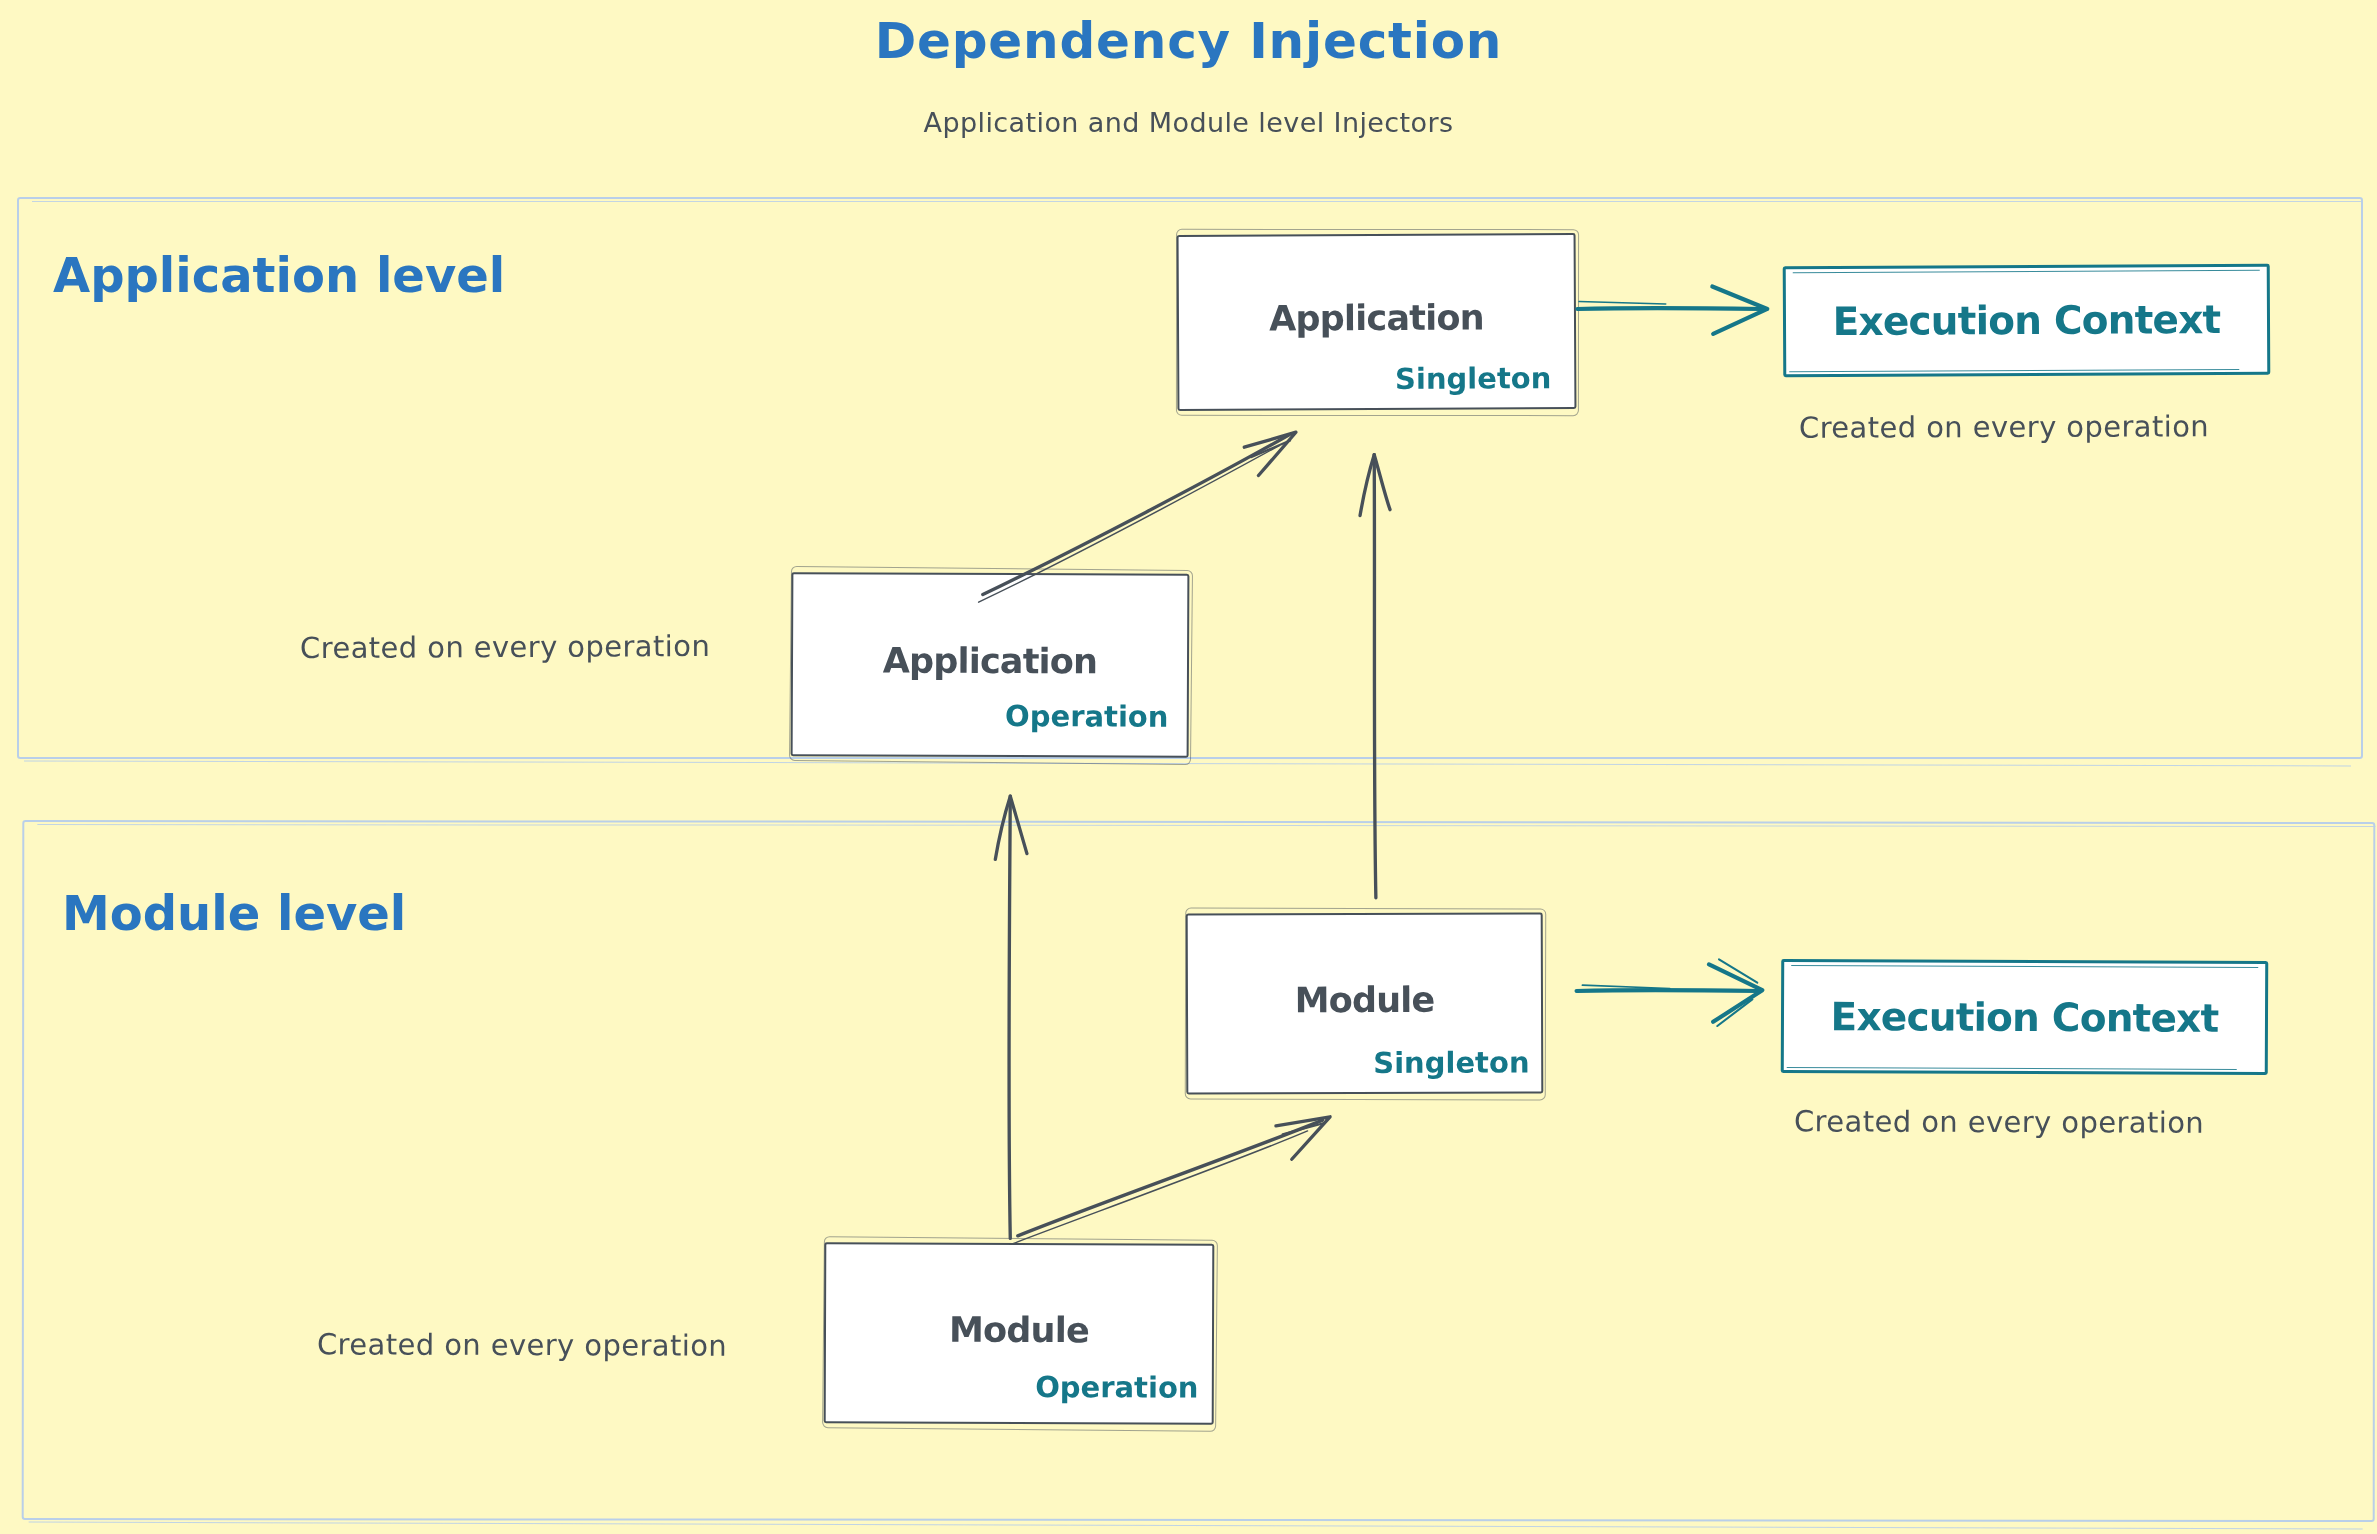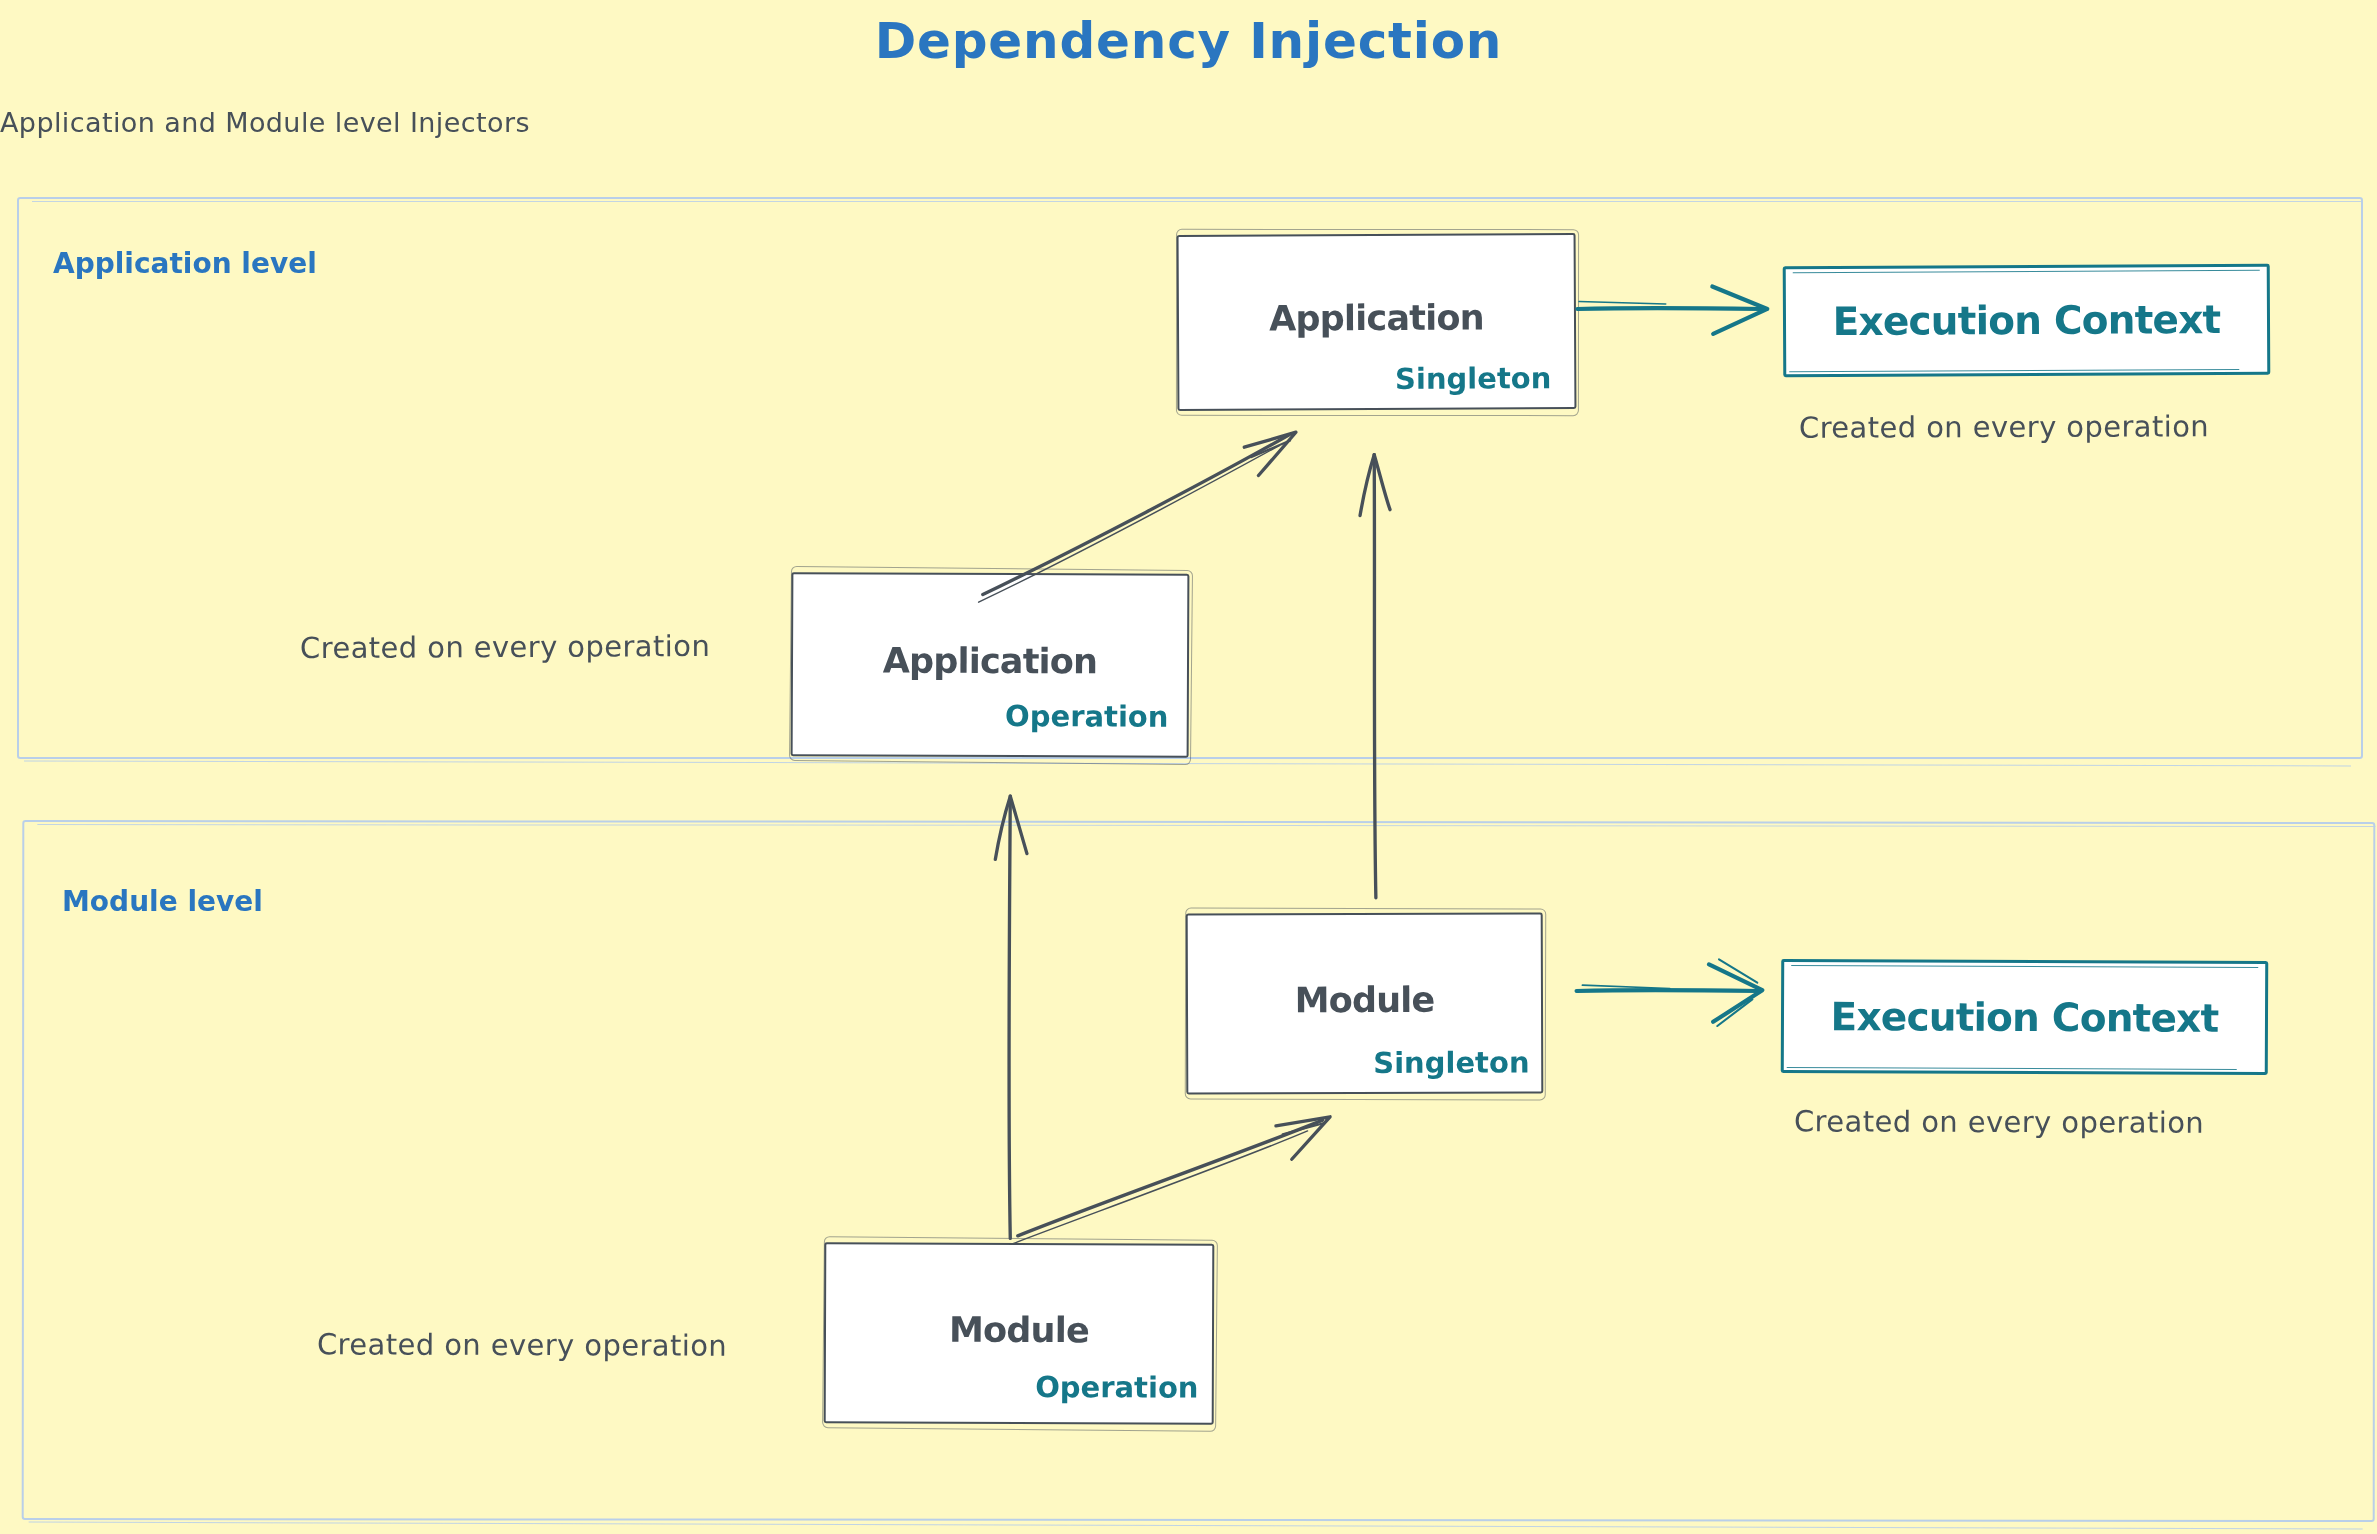--- a/index.html
+++ b/index.html
@@ -11,29 +11,29 @@
   html,body{margin:0;padding:0;background:#fff;}
   #canvas{
     position:relative;width:2377px;height:1534px;background:#fef9c3;overflow:hidden;
     font-family:"DejaVu Sans", sans-serif;color:var(--ink);
   }
   .title{
     position:absolute;top:11.7px;left:0;width:100%;text-align:center;
     font-size:50px;font-weight:bold;color:var(--blue);letter-spacing:0.8px;
   }
   .subtitle{
-    position:absolute;top:107px;left:0;width:100%;
+    position:absolute;top:107px;left:0;width:100%;text-align:center;
     font-size:27px;color:var(--ink);letter-spacing:0.4px;
   }
   .level-container{position:absolute;border:2.1px solid var(--light);border-radius:3.3px;background:transparent;}
   .level-container::before{content:"";position:absolute;left:13.3px;right:-1.7px;top:1.7px;border-top:1.2px solid var(--light);opacity:.85;}
   .level-container::after{content:"";position:absolute;left:5px;right:10px;bottom:-6.7px;border-bottom:1.7px solid var(--light);opacity:.9;transform:rotate(.12deg);}
   #app-container{left:16.7px;top:197px;width:2342px;height:558px;}
   #module-container{left:21.7px;top:821px;width:2349px;height:696px;transform:rotate(.05deg);}
-  .section-label{position:absolute;color:var(--blue);font-size:28px;font-weight:bold;white-space:nowrap;}
+  .section-label{position:absolute;color:var(--blue);font-size:48px;font-weight:bold;white-space:nowrap;}
   #app-level-label{left:53px;top:247px;}
   #module-level-label{left:62px;top:885px;}
   .node{position:absolute;background:#fff;border:2.9px solid var(--ink);border-radius:2.5px;}
   .node::before{content:"";position:absolute;inset:-7.5px -5px -7.5px -3.3px;border:1.3px solid var(--ink);
     border-radius:5.8px;opacity:.5;transform:rotate(.35deg);pointer-events:none;}
   .node-title{position:absolute;left:0;right:0;top:50%;transform:translateY(-60%);
     text-align:center;font-size:35px;font-weight:bold;color:var(--ink);letter-spacing:-0.8px;white-space:nowrap;}
   .node-tag{position:absolute;font-size:29px;font-weight:bold;color:var(--teal);white-space:nowrap;}
   #app-singleton-box{left:1177px;top:234px;width:395px;height:172px;transform:rotate(-.3deg);}
   #app-singleton-box .node-tag{right:23px;bottom:11.7px;}

